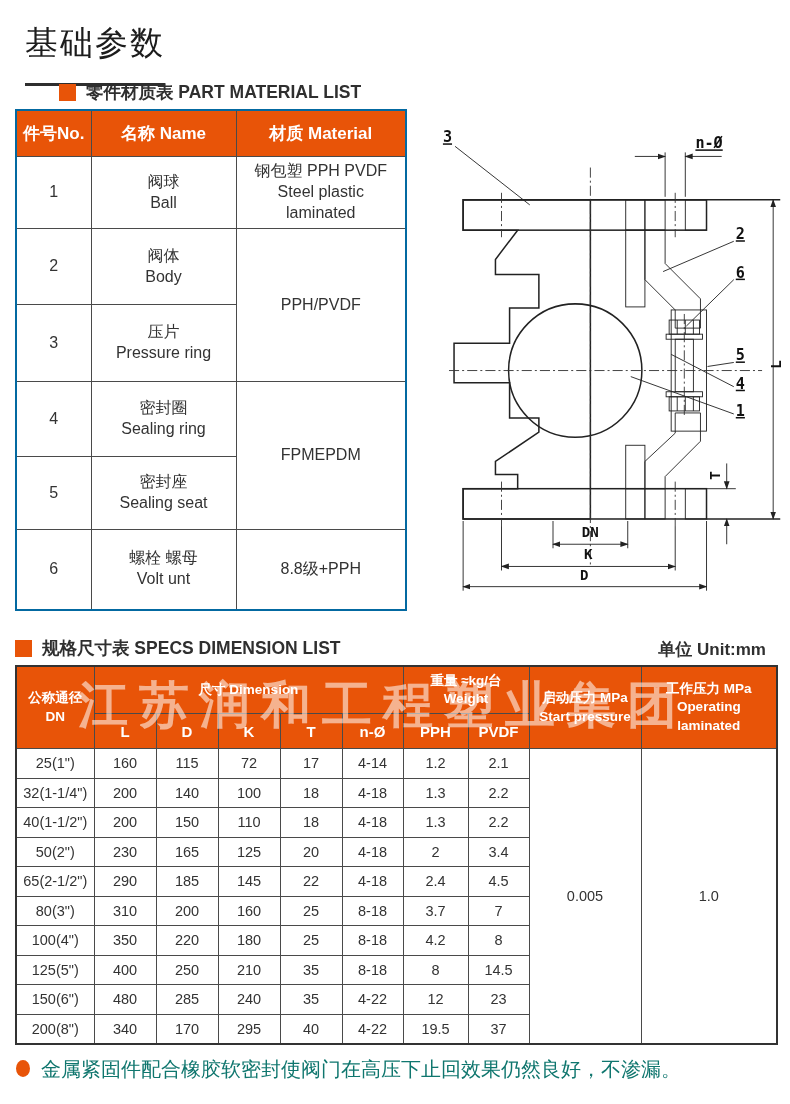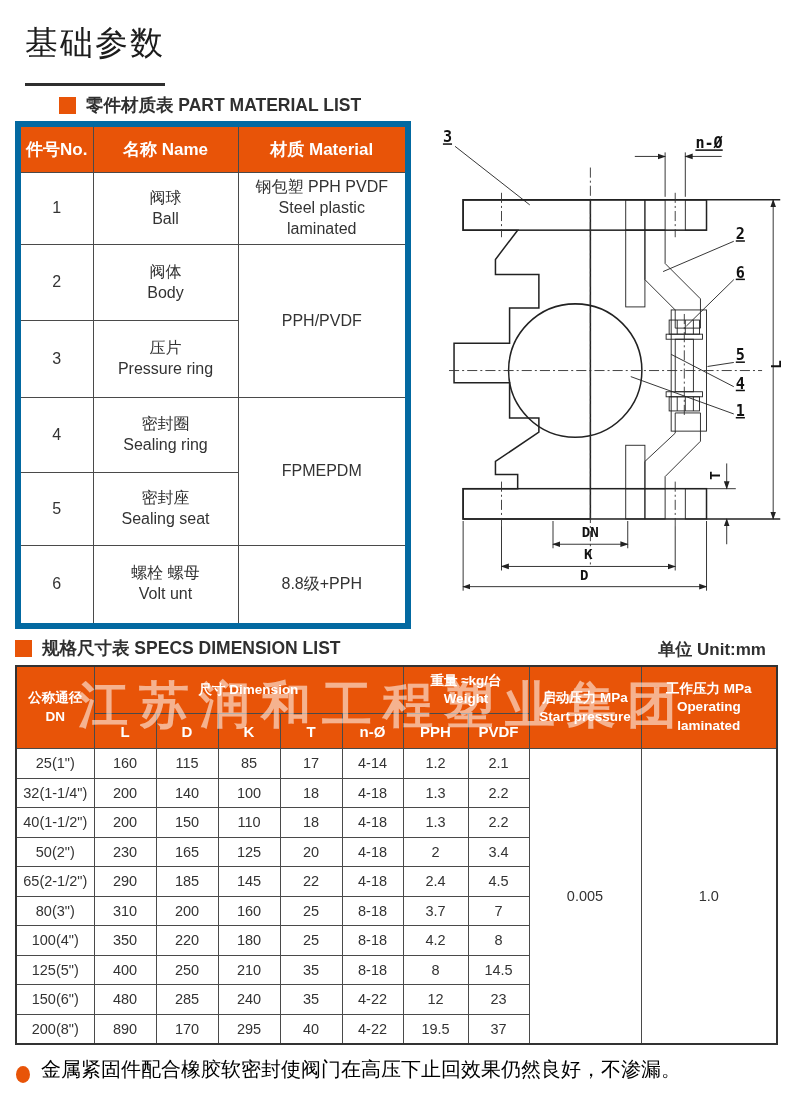--- a/index.html
+++ b/index.html
@@ -8,31 +8,31 @@
         font-family:"Liberation Sans",sans-serif;color:var(--ink);}
 
   
   .title{position:absolute;left:25px;top:10px;font-size:33px;font-weight:400;color:#1c1c1c;
          letter-spacing:2px;padding-bottom:17px;border-bottom:3px solid #2e2e2e;margin-top:11px;}
 
   
   .sec{position:absolute;left:15px;display:flex;align-items:center;gap:10px;
        font-weight:bold;font-size:17.5px;color:#2f2f2f;}
   .sec .sq{width:17px;height:17px;background:var(--orange);flex:0 0 auto;}
-  .sec1{top:93px;padding-left:44px;}
+  .sec1{top:80px;padding-left:44px;}
   .sec2{top:636px;}
   .unit{position:absolute;right:24px;top:638px;font-weight:bold;font-size:17px;color:#2f2f2f;}
 
   
   table{border-collapse:collapse;table-layout:fixed;background:#fff;}
   th,td{border:1px solid var(--line);text-align:center;vertical-align:middle;padding:0 2px;
         overflow:hidden;}
   th{background:var(--orange);color:#fff;font-weight:bold;}
 
-  #mtable{position:absolute;left:15px;top:121px;width:390px;border:6px solid #0369a1;}
+  #mtable{position:absolute;left:15px;top:109px;width:390px;border:2px solid #0369a1;}
   #mtable th{height:45px;font-size:17px;}
   #mtable td{font-size:16px;line-height:1.3;color:#333;}
   #mtable tbody tr:nth-child(1){height:72px;}
   #mtable tbody tr:nth-child(2){height:76px;}
   #mtable tbody tr:nth-child(3){height:77px;}
   #mtable tbody tr:nth-child(4){height:75px;}
   #mtable tbody tr:nth-child(5){height:73px;}
   #mtable tbody tr:nth-child(6){height:80px;}
 
   #stable{position:absolute;left:15px;top:665px;width:761px;border:2px solid #333;}
@@ -50,22 +50,22 @@
   .draw{position:absolute;left:420px;top:112px;width:365px;height:510px;}
   .draw svg{width:100%;height:100%;}
   .thin{stroke:#222;stroke-width:0.9;fill:none;}
   .mid{stroke:#222;stroke-width:1.5;fill:none;}
   .cl{stroke:#333;stroke-width:0.9;stroke-dasharray:10 3 2 3;fill:none;}
   .lbl{font-family:"DejaVu Sans Mono",monospace;font-weight:bold;font-size:15px;fill:#111;
        text-decoration:underline;}
   .dlbl{font-family:"DejaVu Sans Mono",monospace;font-weight:bold;font-size:14px;fill:#111;}
 
   
-  .note{position:absolute;left:16px;top:1056px;display:flex;align-items:flex-end;gap:11px;
-        font-size:20px;color:#000000;}
+  .note{position:absolute;left:16px;top:1056px;display:flex;align-items:flex-start;gap:11px;
+        font-size:20px;color:#0f766e;}
   .note .dot{width:14px;height:17px;border-radius:50%;background:var(--orange);
              flex:0 0 auto;margin-top:4px;}
 </style>
 </head>
 <body>
 
 <div class="page">
 
   <div class="title">基础参数</div>
 
@@ -297,21 +297,21 @@
           <th>n-Ø</th>
           <th>PPH</th>
           <th>PVDF</th>
         </tr>
     </thead>
     <tbody>
         <tr>
           <td>25(1")</td>
           <td>160</td>
           <td>115</td>
-          <td>85</td>
+          <td>72</td>
           <td>17</td>
           <td>4-14</td>
           <td>1.2</td>
           <td>2.1</td>
           <td rowspan="10">0.005</td>
           <td rowspan="10">1.0</td>
         </tr>
         <tr>
           <td>32(1-1/4")</td>
           <td>200</td>
@@ -387,21 +387,21 @@
           <td>480</td>
           <td>285</td>
           <td>240</td>
           <td>35</td>
           <td>4-22</td>
           <td>12</td>
           <td>23</td>
         </tr>
         <tr>
           <td>200(8")</td>
-          <td>890</td>
+          <td>340</td>
           <td>170</td>
           <td>295</td>
           <td>40</td>
           <td>4-22</td>
           <td>19.5</td>
           <td>37</td>
         </tr>
       </tbody>
   </table>
 

